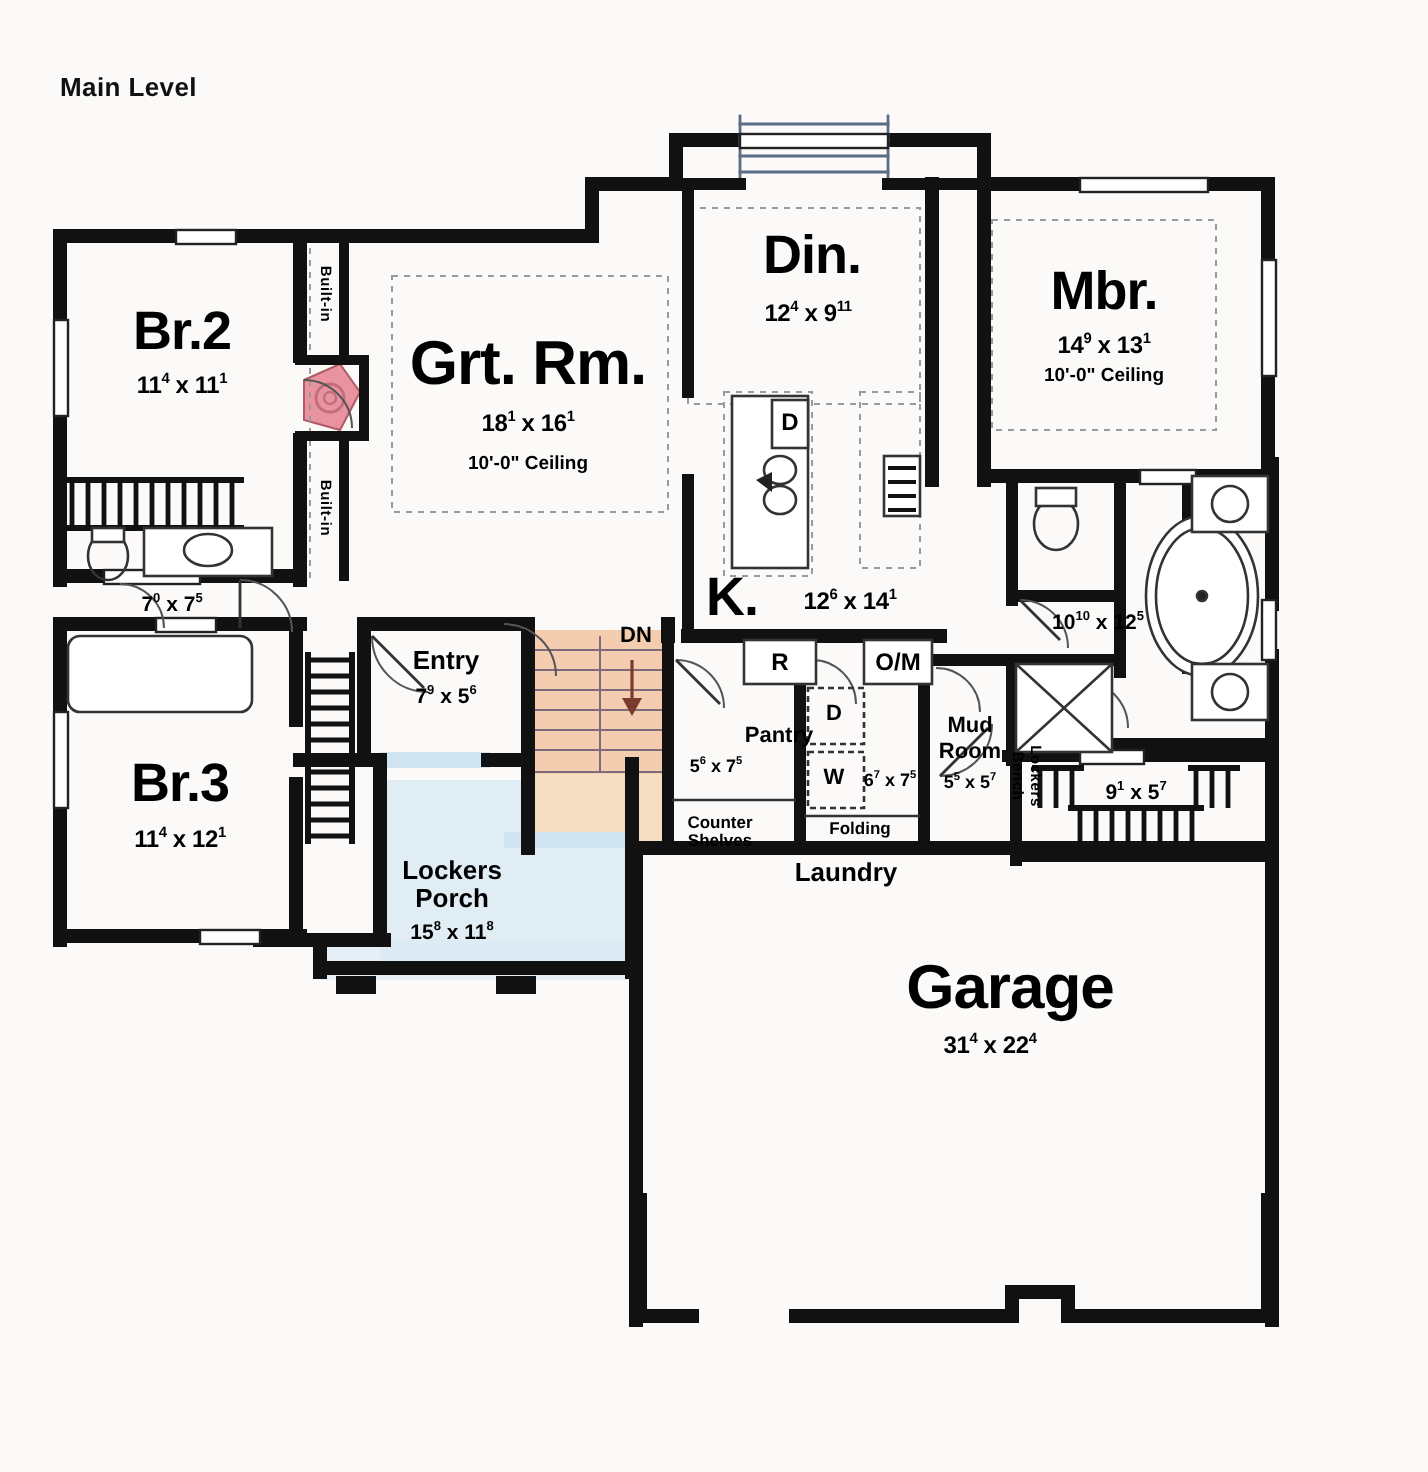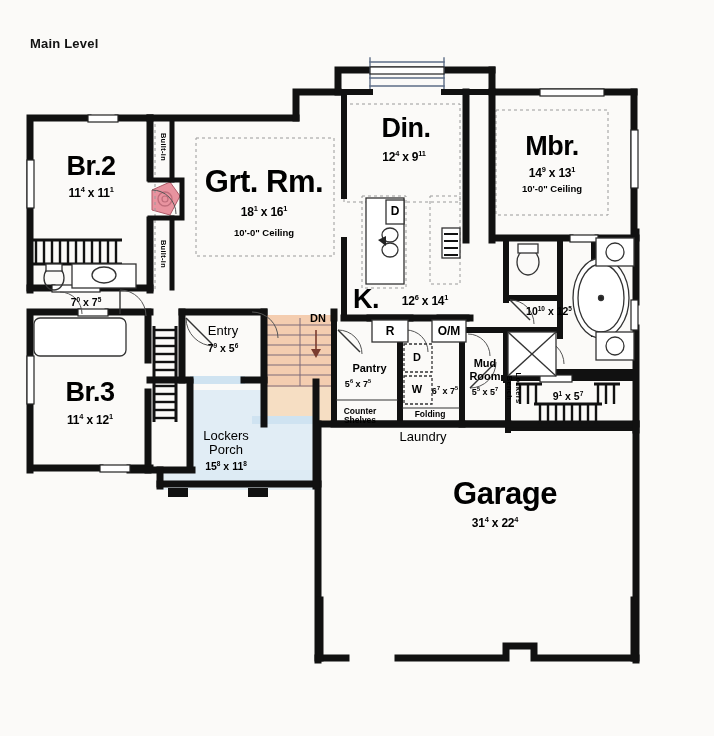--- a/index.html
+++ b/index.html
@@ -14,21 +14,21 @@
     font-size:13px;font-weight:bold;color:#111;letter-spacing:.2px;
   }
   
   #plan{position:absolute;left:0;top:0;width:714px;height:736px;}
   
   .lbl{position:absolute;color:#000;text-align:center;
        white-space:nowrap;transform:translate(-50%,-50%);}
   .room-name{font-weight:bold;letter-spacing:-.5px;}
   .rn-xl{font-size:31px;}
   .rn-lg{font-size:27px;}
-  .rn-sm{font-size:13px;font-weight:normal;}
+  .rn-sm{font-size:13px;font-weight:bold;}
   .rn-xs{font-size:11px;font-weight:bold;}
   .rn-tiny{font-size:8.5px;font-weight:bold;}
   .dim{font-size:12px;font-weight:bold;letter-spacing:-.2px;}
   .dim-sm{font-size:10.5px;font-weight:bold;}
   .dim-xs{font-size:9px;font-weight:bold;}
   .ceil{font-size:9.5px;font-weight:bold;}
   sup{font-size:.62em;vertical-align:super;font-weight:bold;}
   .vert{writing-mode:vertical-rl;text-orientation:mixed;
         font-size:7.5px;font-weight:bold;letter-spacing:.3px;}
   .appl{font-size:12px;font-weight:bold;}
@@ -364,21 +364,21 @@
 <div class="lbl appl-sm" style="left:417px;top:357px;">D</div>
 <div class="lbl appl-sm" style="left:417px;top:389px;">W</div>
 
 <div class="lbl rn-sm" style="left:223px;top:330px;">Entry</div>
 <div class="lbl dim-sm" style="left:223px;top:348px;">
   <span>7</span><sup>9</sup> x <span>5</span><sup>6</sup>
 </div>
 
 <div class="lbl stair-dn" style="left:318px;top:318px;">DN</div>
 
-<div class="lbl rn-xs" style="left:358px;top:368px;padding-left:23px;">Pantry</div>
+<div class="lbl rn-xs" style="left:378px;top:368px;padding-left:23px;">Pantry</div>
 <div class="lbl dim-xs" style="left:358px;top:383px;">
   <span>5</span><sup>6</sup> x <span>7</span><sup>5</sup>
 </div>
 <div class="lbl rn-tiny" style="left:360px;top:411px;">Counter</div>
 <div class="lbl rn-tiny" style="left:360px;top:420px;">Shelves</div>
 
 <div class="lbl dim-xs" style="left:445px;top:390px;">
   <span>6</span><sup>7</sup> x <span>7</span><sup>5</sup>
 </div>
 <div class="lbl rn-tiny" style="left:430px;top:414px;">Folding</div>

